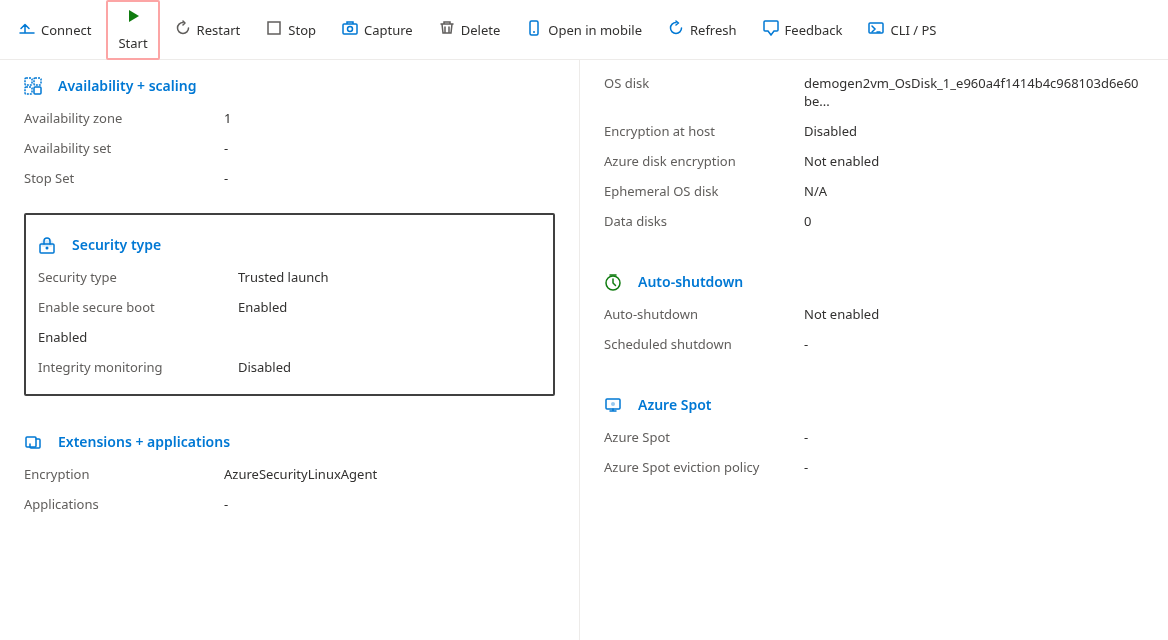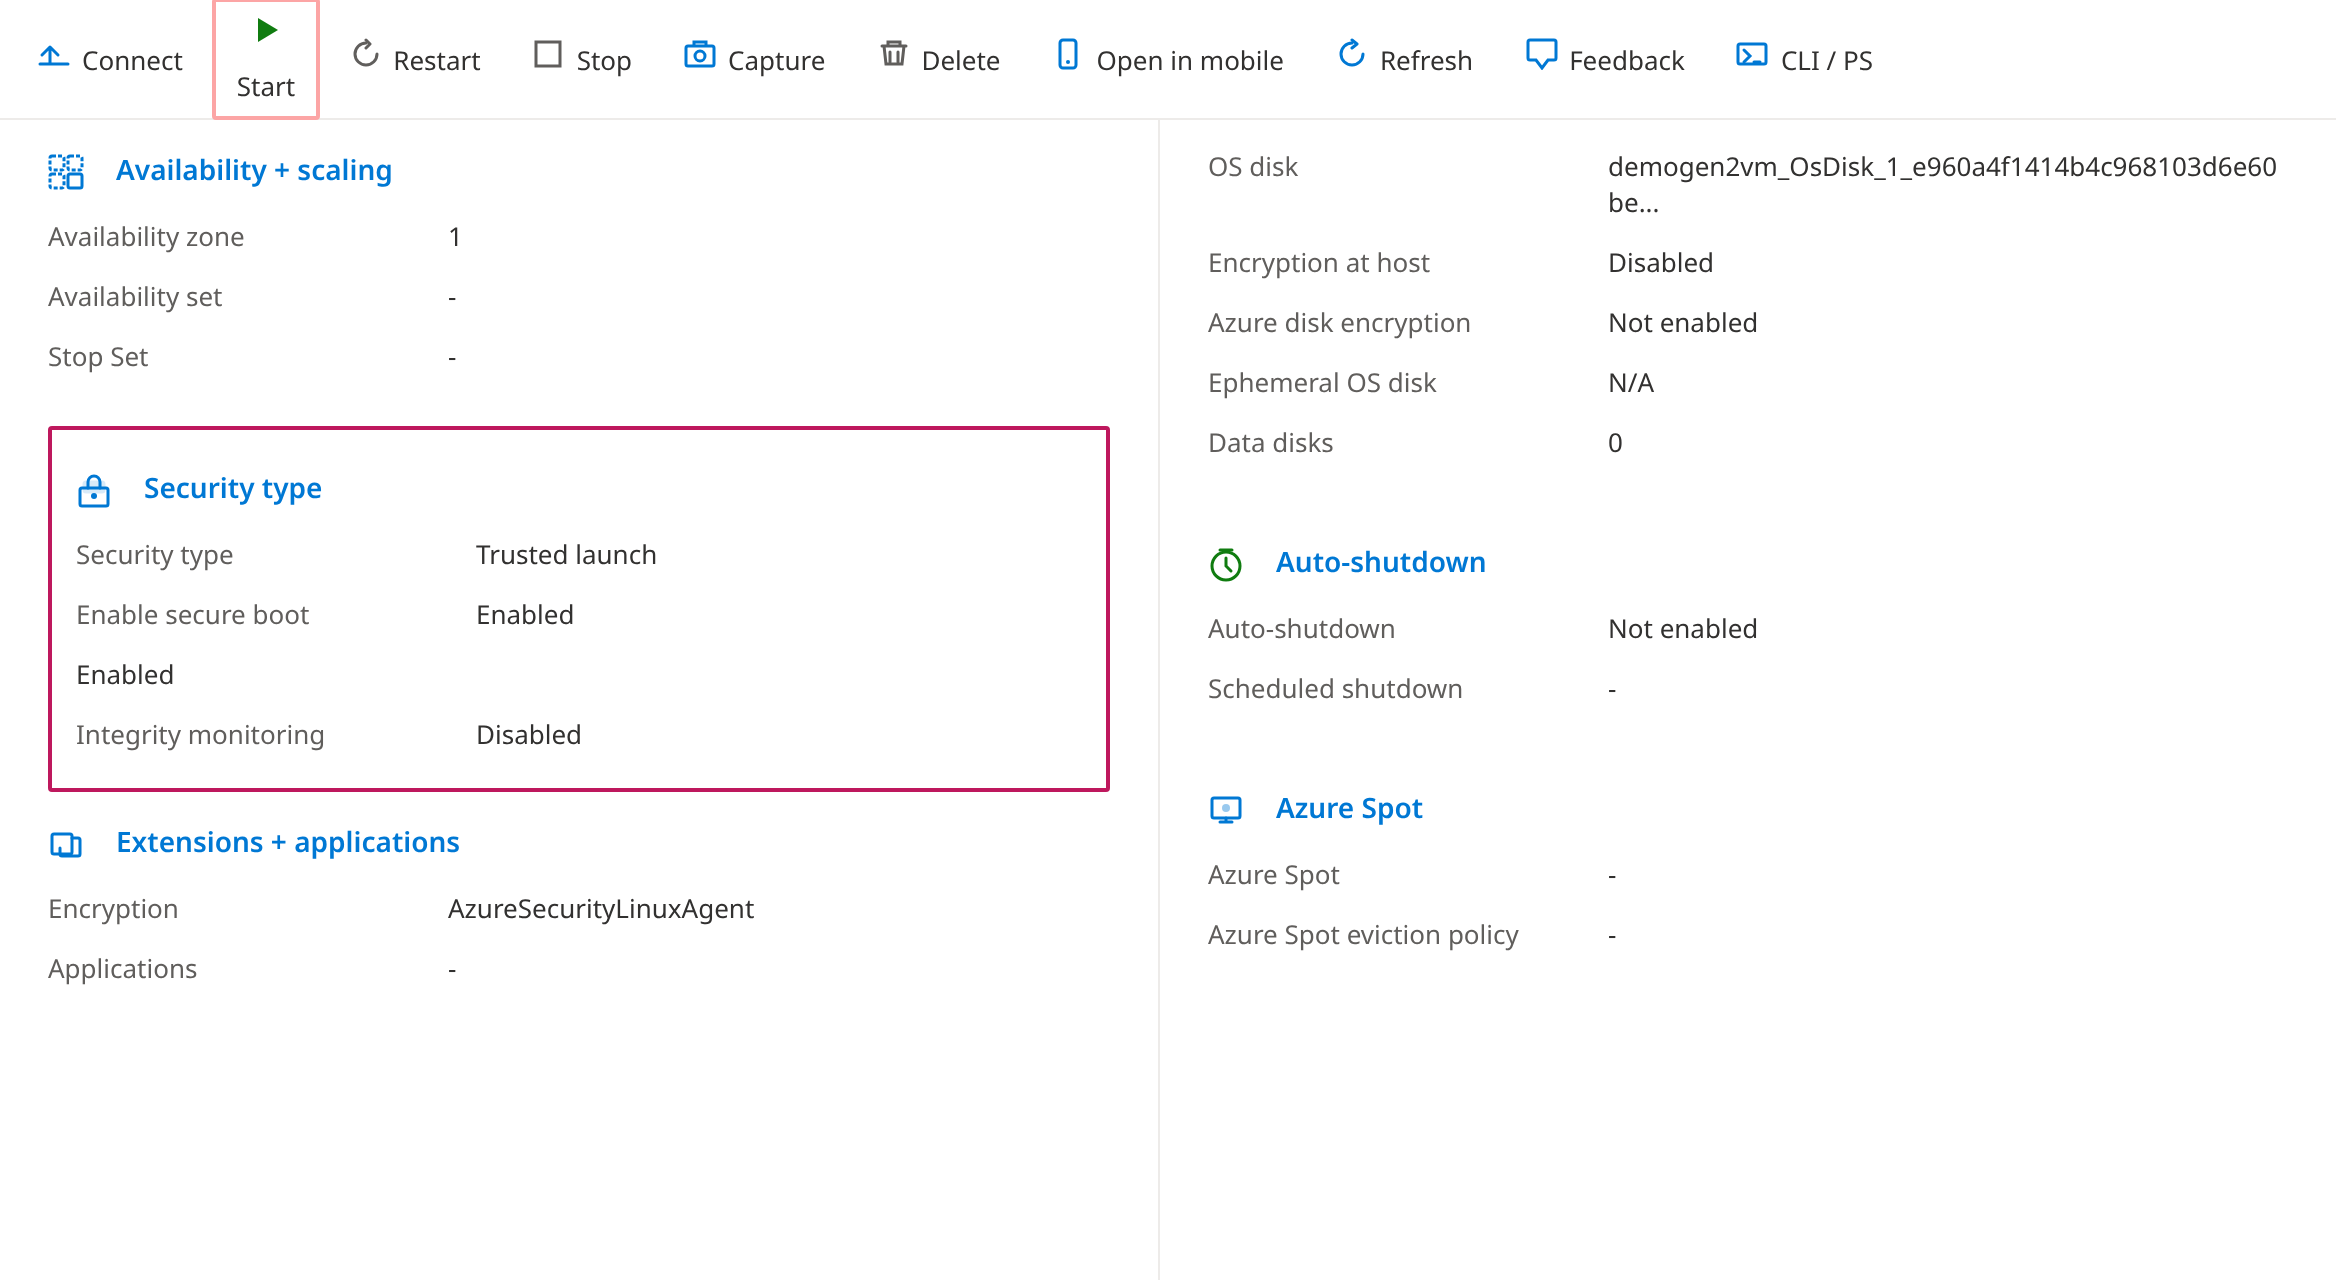--- a/index.html
+++ b/index.html
@@ -106,23 +106,24 @@
       font-size: 13px;
     }
     .property-value {
       color: #323130;
       font-size: 13px;
       flex: 1;
     }
 
     
     .security-section-box {
-      border: 2px solid #be185d;
+      border: 2px solid #404040;
       border-radius: 2px;
       padding: 4px 12px 12px 12px;
+      margin-bottom: 20px;
     }
 
     
     .top-rows {
       padding-top: 8px;
     }
 
     
     .right-section {
       margin-bottom: 20px;

